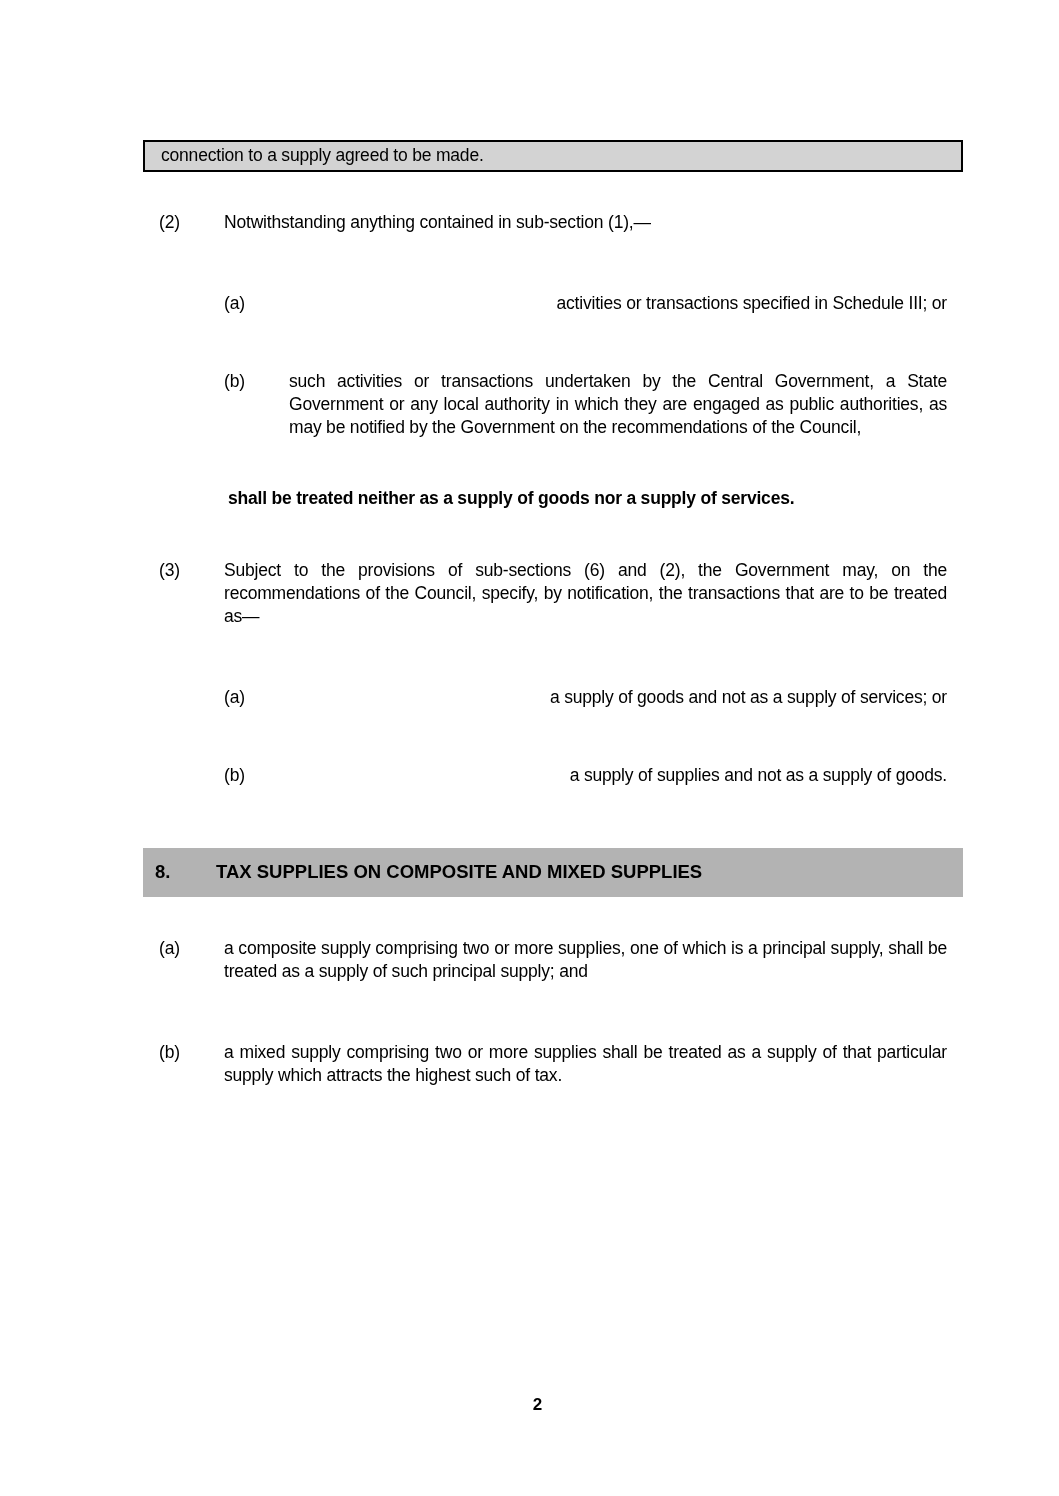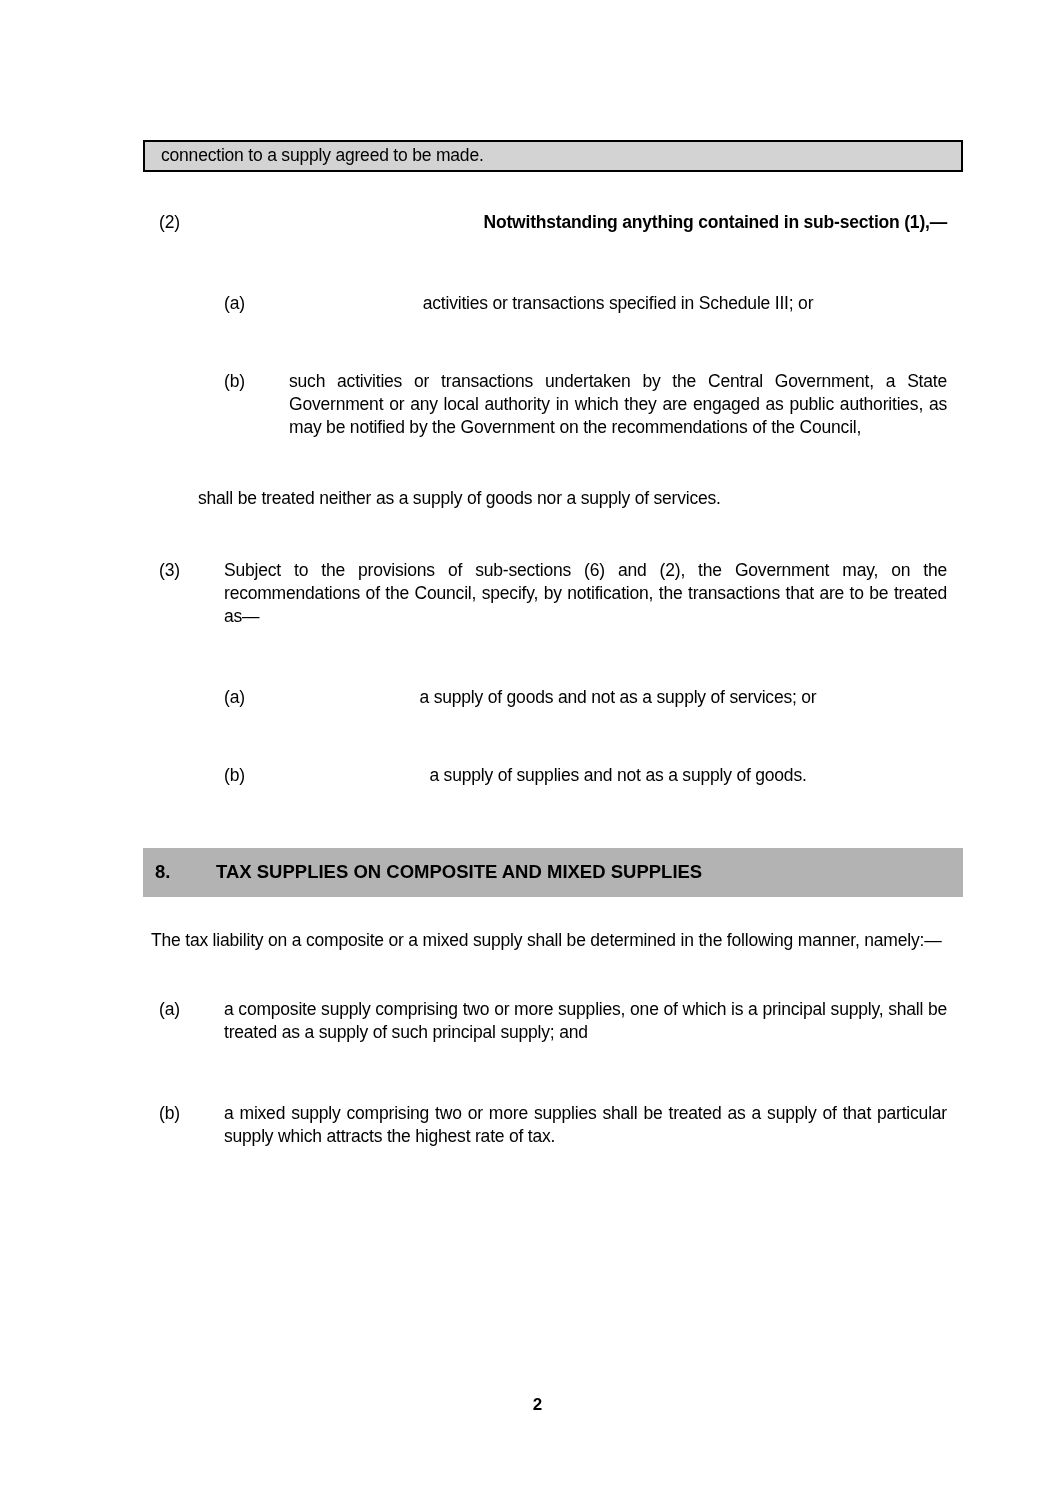--- a/index.html
+++ b/index.html
@@ -41,39 +41,40 @@
     margin-bottom: 26px;
   }
   .para .marker {
     width: 65px;
     flex-shrink: 0;
   }
   .para .body {
     flex: 1;
     text-align: justify;
   }
-  .para.single .body { text-align: right; font-weight: bold; }
+  .para.single .body { text-align: left; }
   
   .sub {
     margin-left: 65px;
     display: flex;
     margin-bottom: 24px;
   }
   .sub .marker {
     width: 65px;
     flex-shrink: 0;
   }
   .sub .body {
     flex: 1;
     text-align: justify;
   }
-  .sub.single .body { text-align: center; }
+  .sub.single .body { text-align: right; }
   .closing-line {
-    margin-left: 47px;
+    margin-left: 77px;
     margin-bottom: 25px;
+    font-weight: bold;
   }
   .mb23 { margin-bottom: 23px; }
   .mb45 { margin-bottom: 45px; }
   
   .section-bar {
     background: #b3b3b3;
     display: flex;
     align-items: center;
     padding: 5px 4px 6px 4px;
     margin-bottom: 24px;
@@ -143,28 +144,27 @@
     <div class="sub single mb45">
       <span class="marker">(b)</span>
       <span class="body">a supply of supplies and not as a supply of goods.</span>
     </div>
 
     <div class="section-bar">
       <span class="bar-number">8.</span>
       <span class="bar-title">TAX SUPPLIES ON COMPOSITE AND MIXED SUPPLIES</span>
     </div>
 
-    <div class="plain-para">The tax liability on a composite or a mixed supply shall be determined in the following manner, namely:—</div>
 
     <div class="para">
       <span class="marker">(a)</span>
       <span class="body">a composite supply comprising two or more supplies, one of which is a principal supply, shall be treated as a supply of such principal supply; and</span>
     </div>
 
     <div class="para">
       <span class="marker">(b)</span>
-      <span class="body">a mixed supply comprising two or more supplies shall be treated as a supply of that particular supply which attracts the highest rate of tax.</span>
+      <span class="body">a mixed supply comprising two or more supplies shall be treated as a supply of that particular supply which attracts the highest such of tax.</span>
     </div>
 
   </div>
 
   <div class="page-number">2</div>
 </div>
 
 </body></html>

